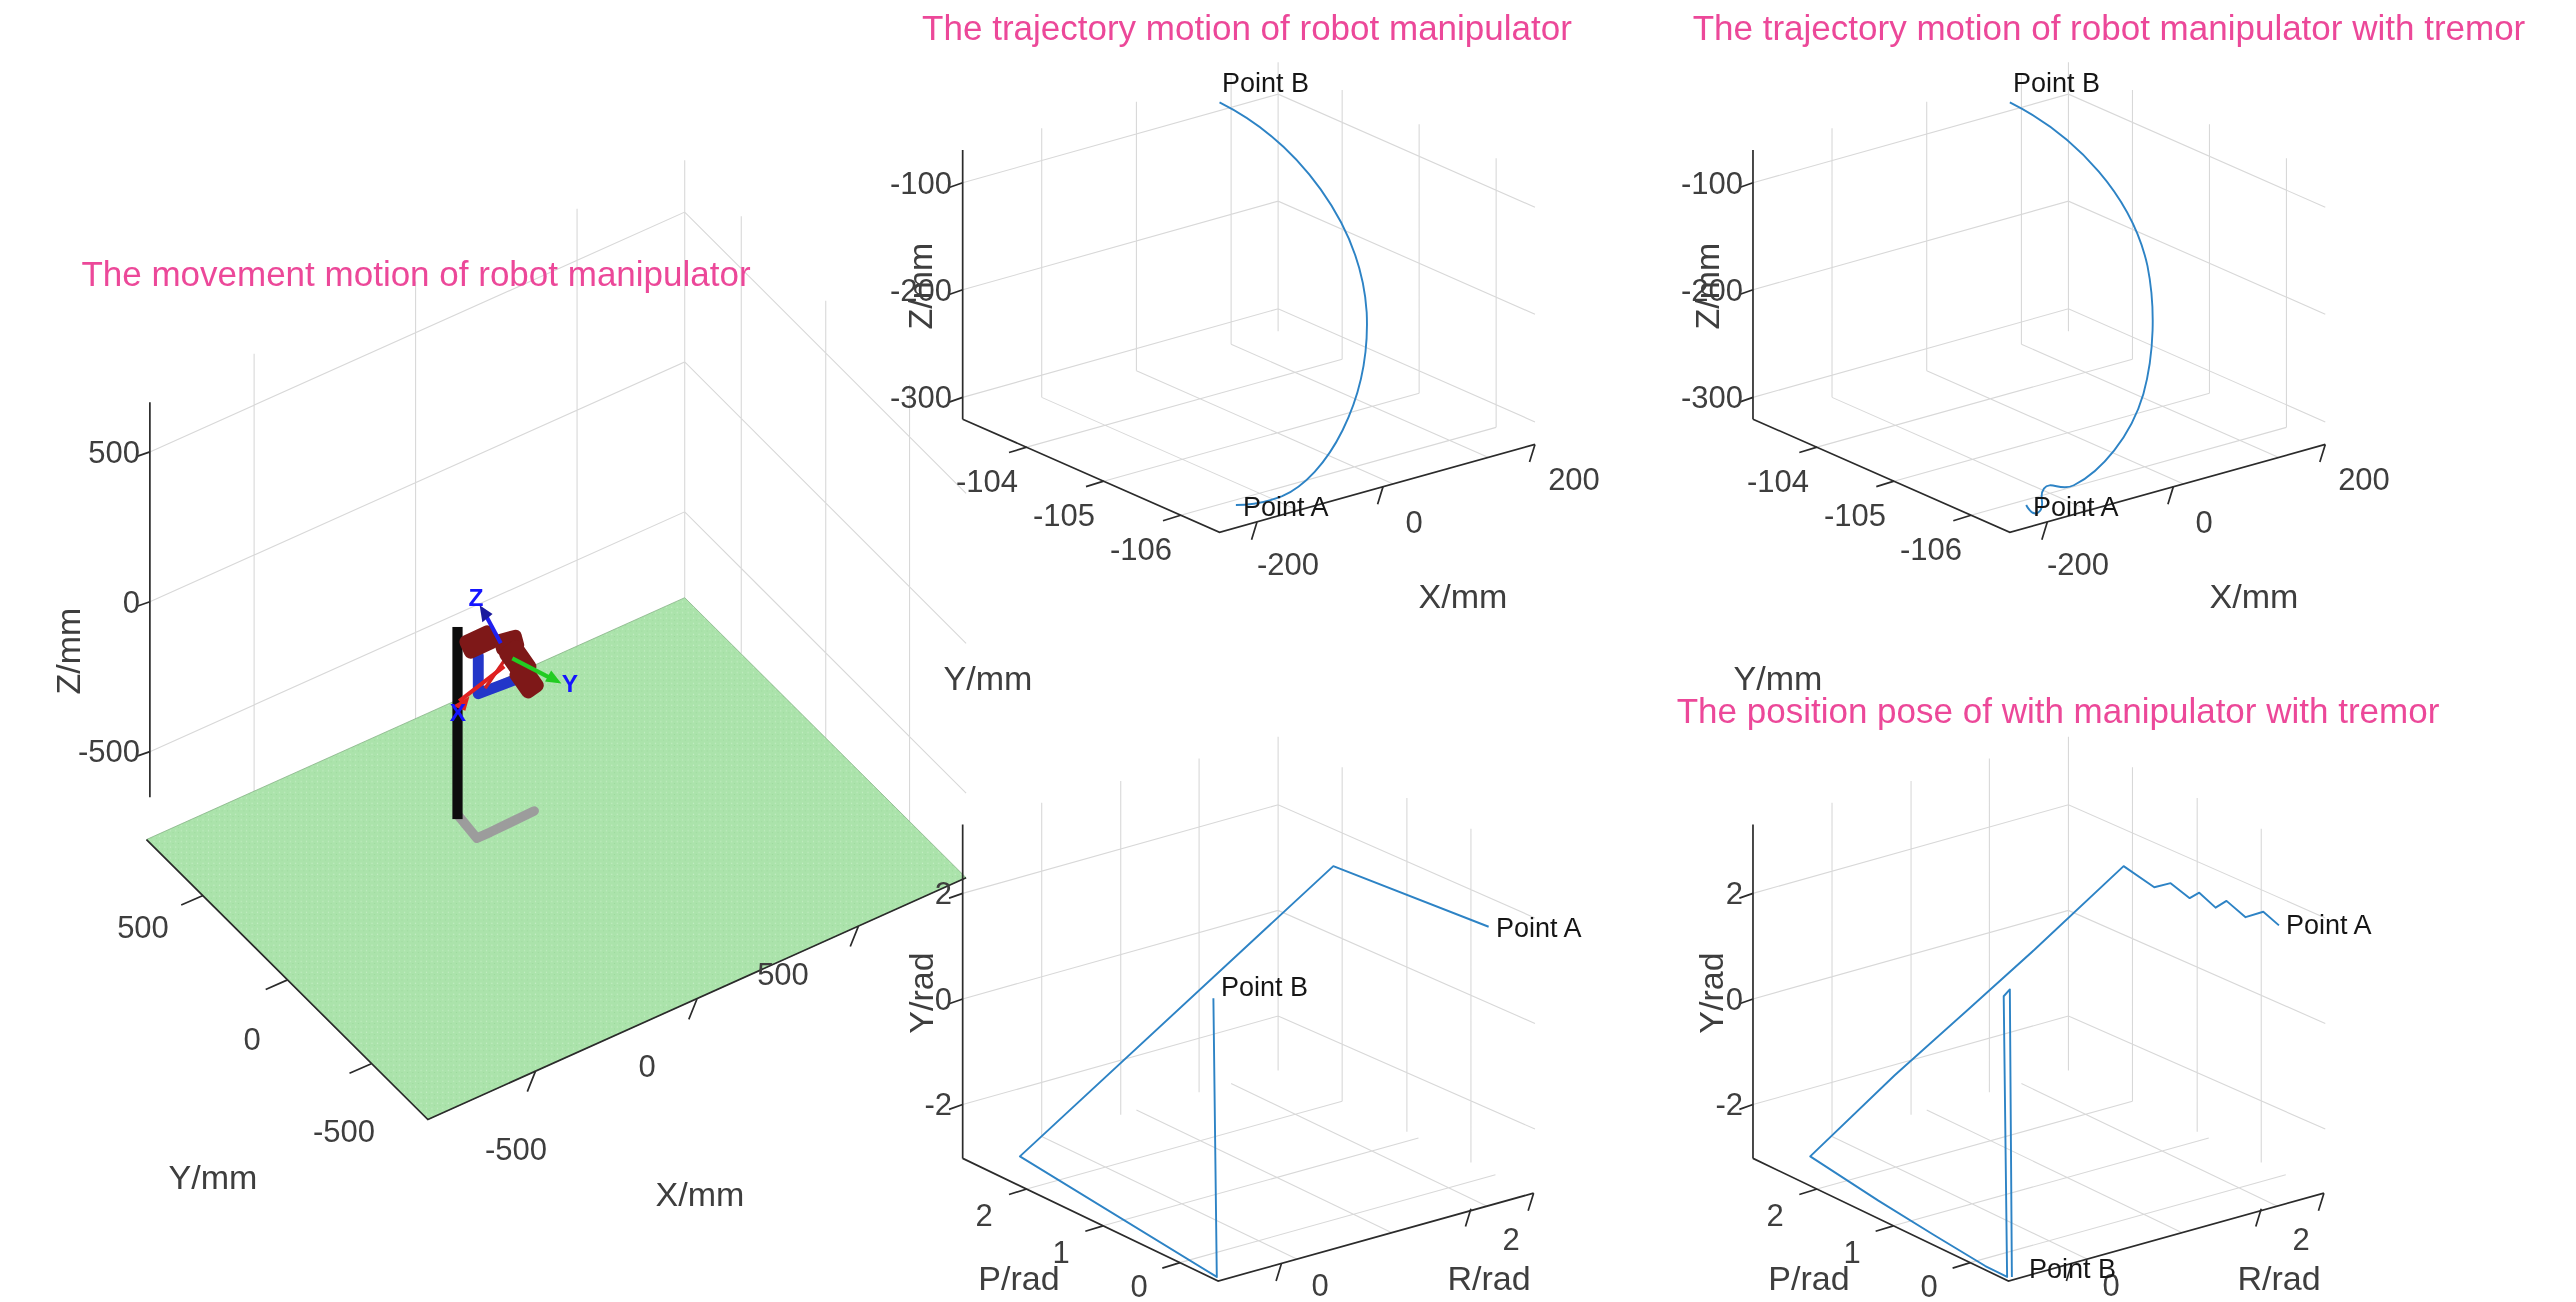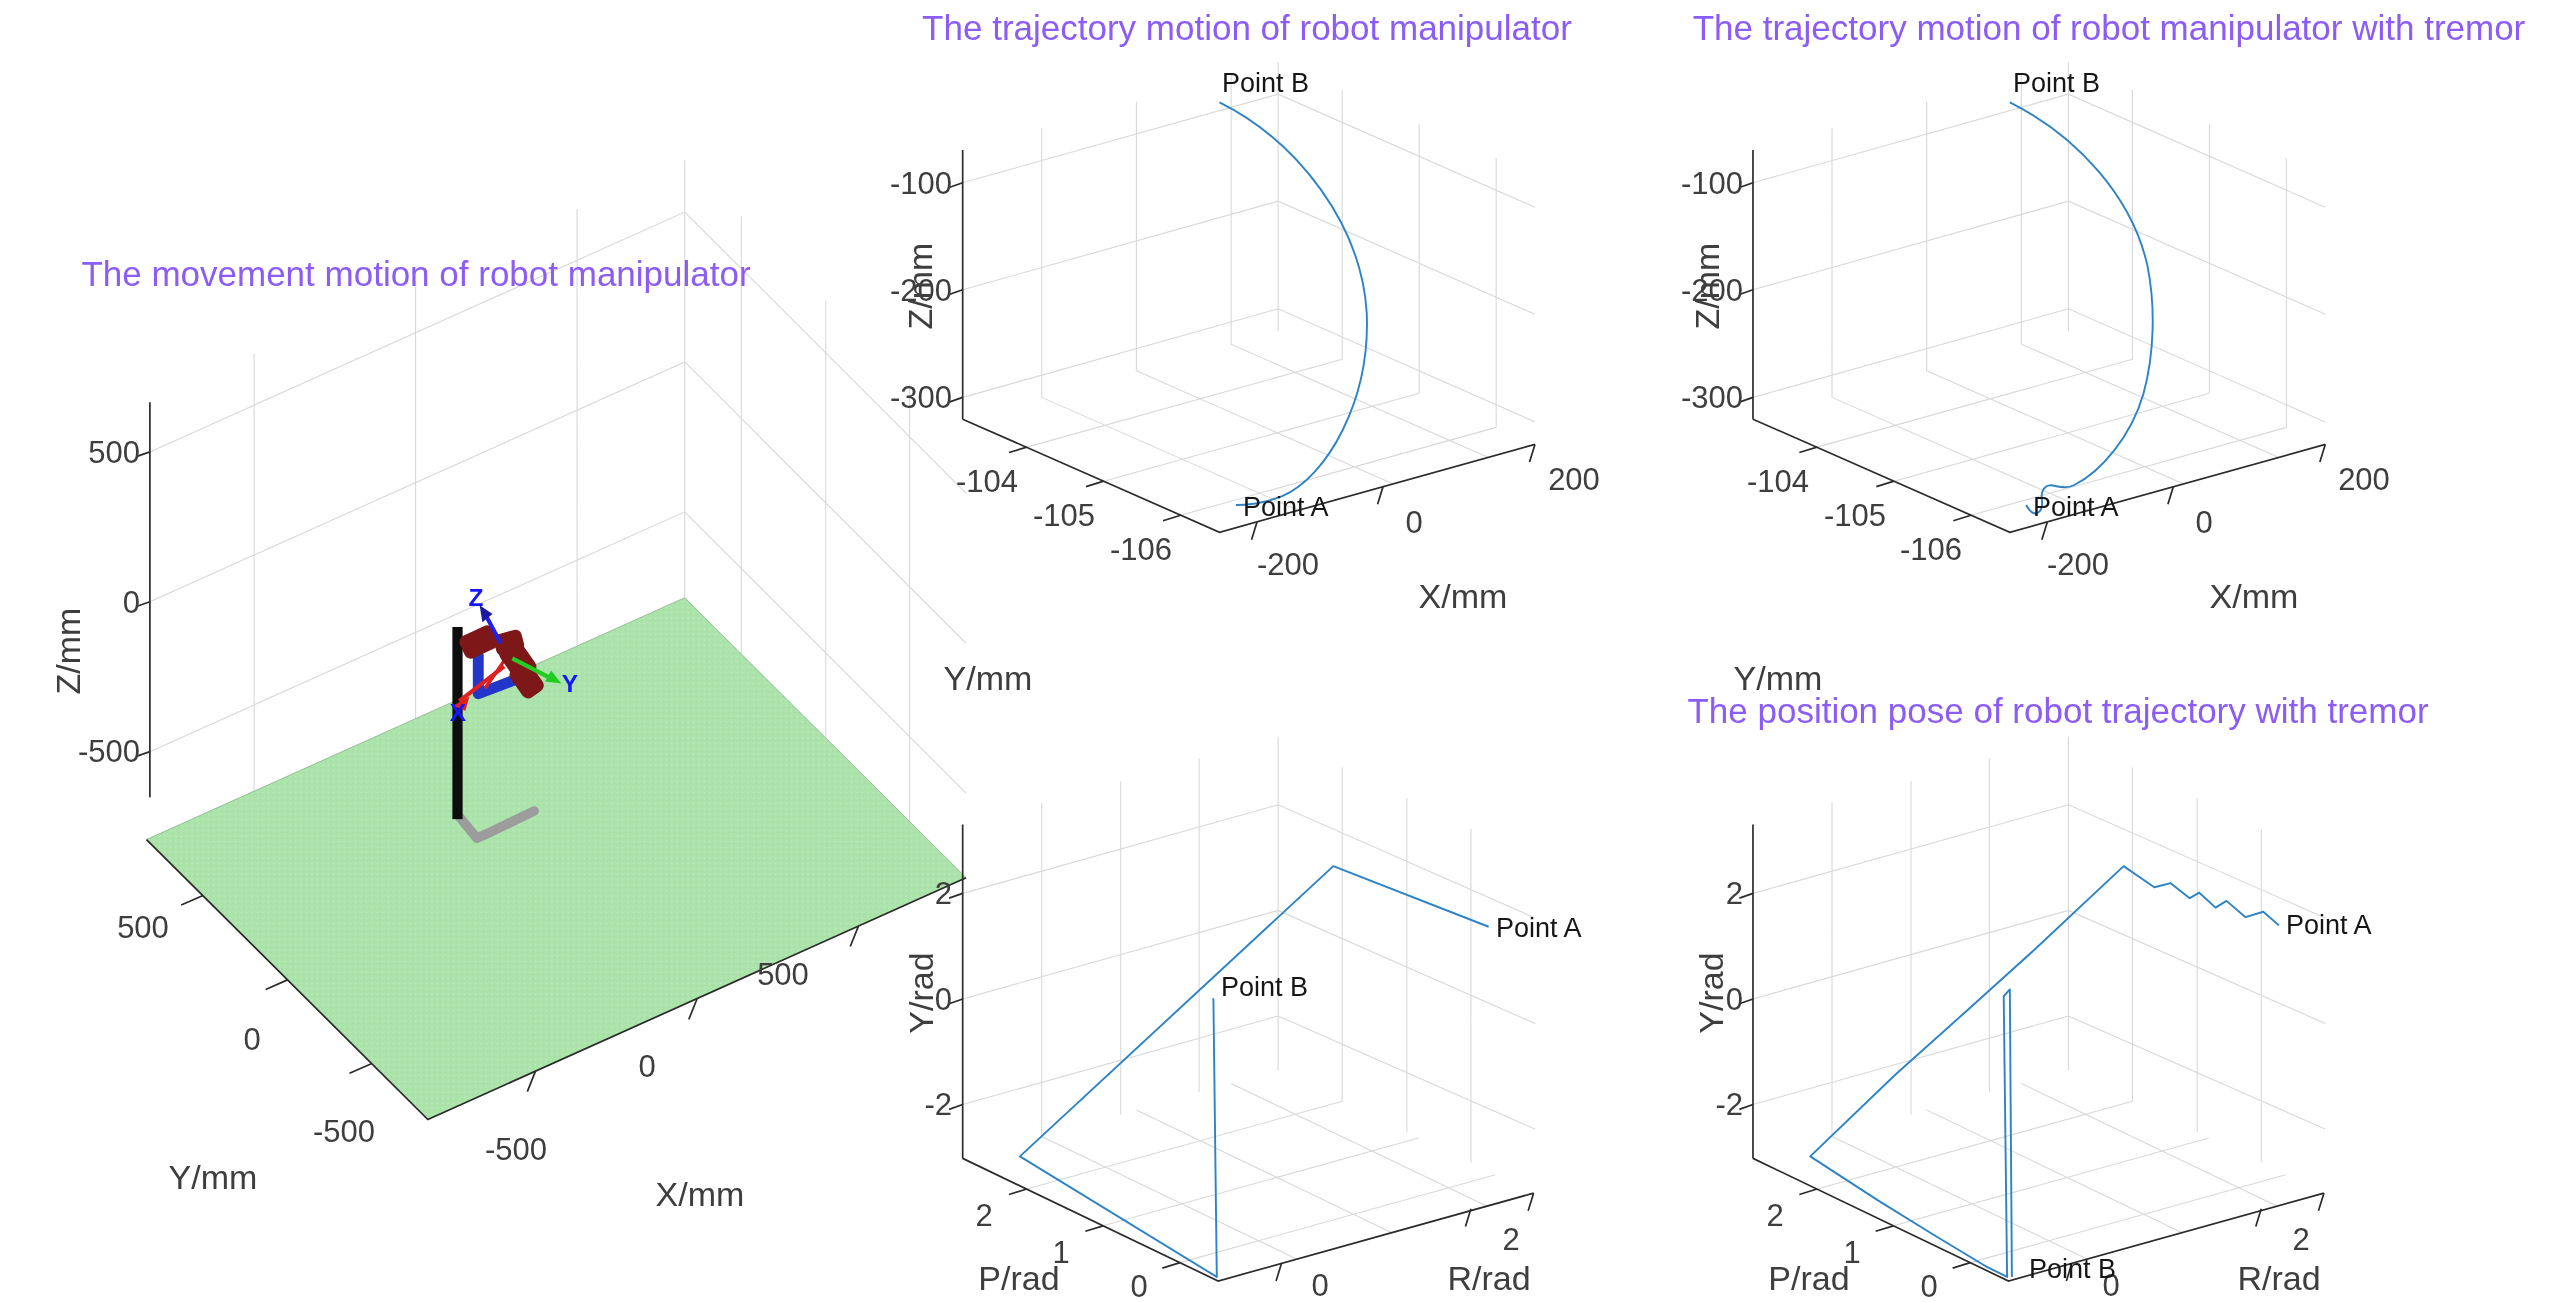--- a/index.html
+++ b/index.html
@@ -3,21 +3,21 @@
 <meta charset="utf-8">
 <style>
   html,body{margin:0;padding:0;background:#fff;}
   .canvas{position:relative;width:2576px;height:1303px;background:#ffffff;
           font-family:"Liberation Sans",sans-serif;overflow:hidden;}
   svg.plot{position:absolute;left:0;top:0;}
   .lbl{position:absolute;transform:translate(-50%,-50%);font-size:31px;color:#3e3e3e;white-space:nowrap;line-height:1;}
   .lbl.right{transform:translate(-100%,-50%);}
   .lbl.left{transform:translate(0,-50%);}
   .lbl.rot{transform:translate(-50%,-50%) rotate(-90deg);}
-  .title{font-size:35px;color:#8b5cf6;}
+  .title{font-size:35px;color:#ec4899;}
   .axname{font-size:34px;}
   .pt{font-size:27px;color:#161616;}
   .frame{font-size:24.5px;color:#1515ff;font-weight:bold;}
 </style>
 </head>
 <body>
 
 <div class="canvas">
 
   <svg class="plot" width="2576" height="1303" viewBox="0 0 3781 1912">
@@ -167,21 +167,21 @@
   <div class="lbl" style="left:984px;top:1215px">2</div>
   <div class="lbl" style="left:1061px;top:1252px">1</div>
   <div class="lbl" style="left:1139px;top:1286px">0</div>
   <div class="lbl axname" style="left:1019px;top:1278px">P/rad</div>
   <div class="lbl" style="left:1320px;top:1285px">0</div>
   <div class="lbl" style="left:1511px;top:1239px">2</div>
   <div class="lbl axname" style="left:1489px;top:1278px">R/rad</div>
   <div class="lbl left pt" style="left:1496px;top:928px">Point A</div>
   <div class="lbl left pt" style="left:1221px;top:987px">Point B</div>
 
-  <div class="lbl title" style="left:2058px;top:710px">The position pose of robot trajectory with tremor</div>
+  <div class="lbl title" style="left:2058px;top:710px">The position pose of with manipulator with tremor</div>
   <div class="lbl right" style="left:1743px;top:893px">2</div>
   <div class="lbl right" style="left:1743px;top:999px">0</div>
   <div class="lbl right" style="left:1743px;top:1104px">-2</div>
   <div class="lbl rot axname" style="left:1711px;top:993px">Y/rad</div>
   <div class="lbl" style="left:1775px;top:1215px">2</div>
   <div class="lbl" style="left:1852px;top:1252px">1</div>
   <div class="lbl" style="left:1929px;top:1286px">0</div>
   <div class="lbl axname" style="left:1809px;top:1278px">P/rad</div>
   <div class="lbl" style="left:2111px;top:1285px">0</div>
   <div class="lbl" style="left:2301px;top:1239px">2</div>

